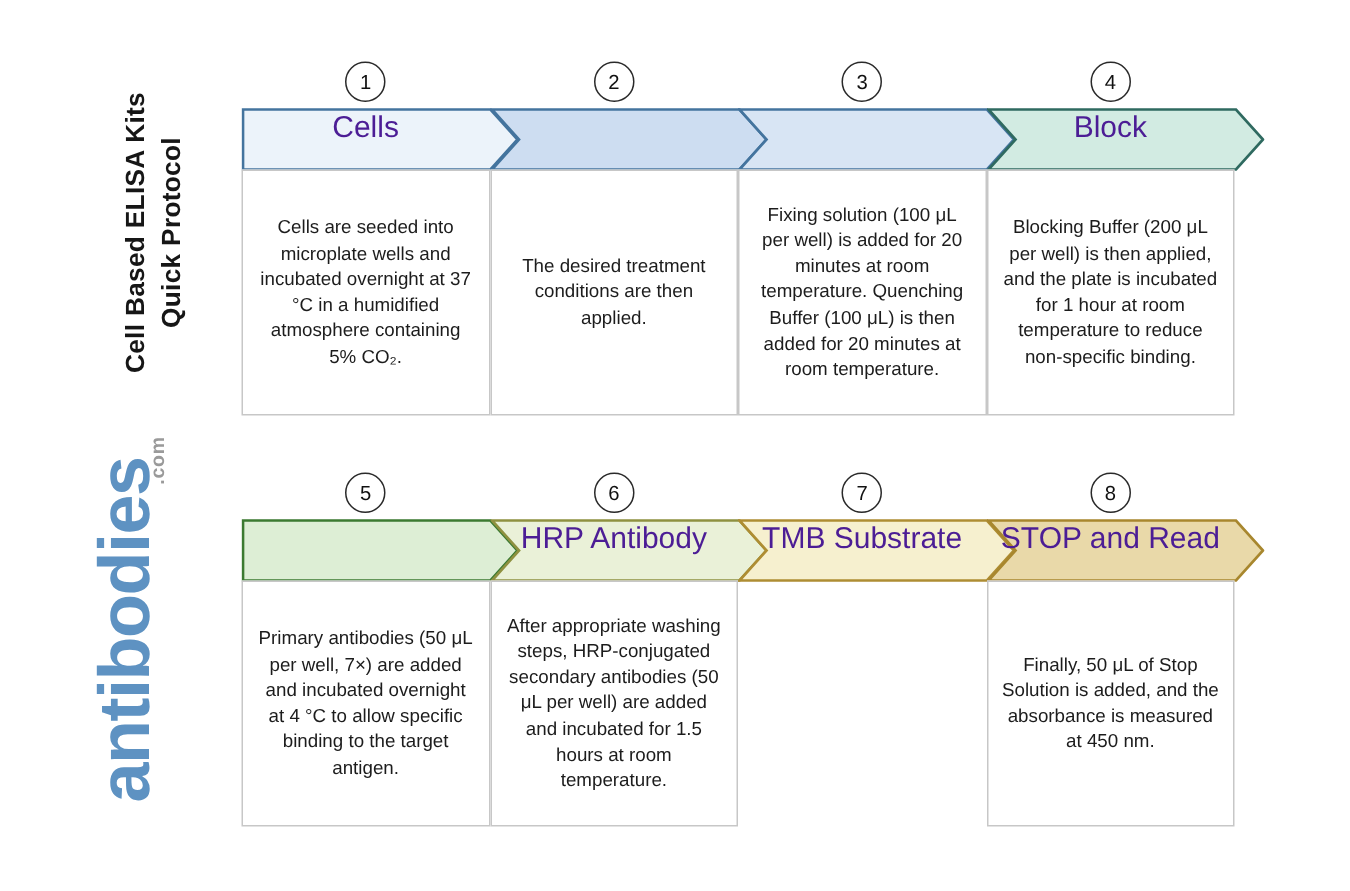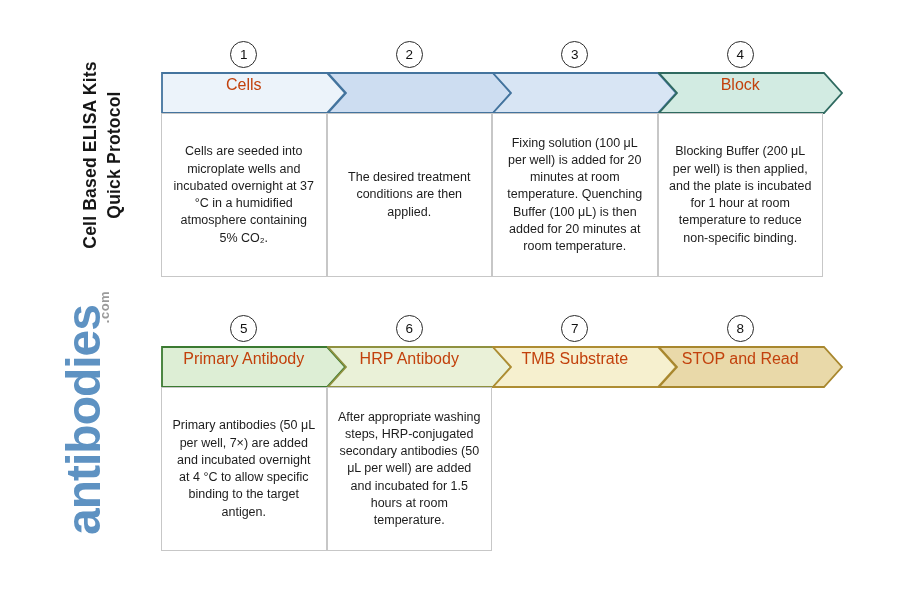--- a/index.html
+++ b/index.html
@@ -38,21 +38,21 @@
     width:27px;height:27px;border-radius:50%;
     border:1.6px solid #2a2a2a;background:#fff;box-sizing:border-box;
     display:flex;align-items:center;justify-content:center;
     font-size:13.5px;color:#111;
   }
   .arrow{position:absolute;top:31px;left:0;width:185px;height:42px;}
   .arrow svg{position:absolute;top:0;left:0;display:block;}
   .arrow-label{
     position:absolute;top:0;left:0;width:165.5px;height:26px;
     display:flex;align-items:center;justify-content:center;
-    font-size:16px;color:#c2410c;
+    font-size:20px;color:#4c1d95;
   }
   .desc{
     position:absolute;top:72px;left:0;width:165.5px;height:164px;
     background:#fff;border:1px solid #c7c7c7;box-sizing:border-box;
     display:flex;align-items:center;justify-content:center;
   }
   .desc p{
     margin:0;padding:0 9px;text-align:center;
     font-size:12.5px;line-height:1.38;color:#1c1c1c;
   }
@@ -129,21 +129,20 @@
   </div>
 
   <div class="col row2 c0">
     <div class="circle">
         <span>5</span>
       </div>
     <div class="arrow">
       <svg width="185" height="42" viewBox="0 0 185 42">
         <polygon points="1,1 166,1 184,21 166,41 1,41" stroke-width="1.8" fill="#ddeed5" stroke="#3b7a31"></polygon>
       </svg>
-      <span class="arrow-label">Primary Antibody</span>
     </div>
     <div class="desc">
       <p>Primary antibodies (50 μL per well, 7×) are added and incubated overnight at 4 °C to allow specific binding to the target antigen.</p>
     </div>
   </div>
 
   <div class="col row2 c1">
     <div class="circle">
         <span>6</span>
       </div>
@@ -173,15 +172,18 @@
   <div class="col row2 c3">
     <div class="circle">
         <span>8</span>
       </div>
     <div class="arrow">
       <svg width="185" height="42" viewBox="0 0 185 42">
         <polygon points="1,1 166,1 184,21 166,41 1,41 19,21" stroke-width="1.8" fill="#e9d9a9" stroke="#a8872e"></polygon>
       </svg>
       <span class="arrow-label">STOP and Read</span>
     </div>
+    <div class="desc">
+      <p>Finally, 50 μL of Stop Solution is added, and the absorbance is measured at 450 nm.</p>
+    </div>
   </div>
 
 </div>
 
 </body></html>

